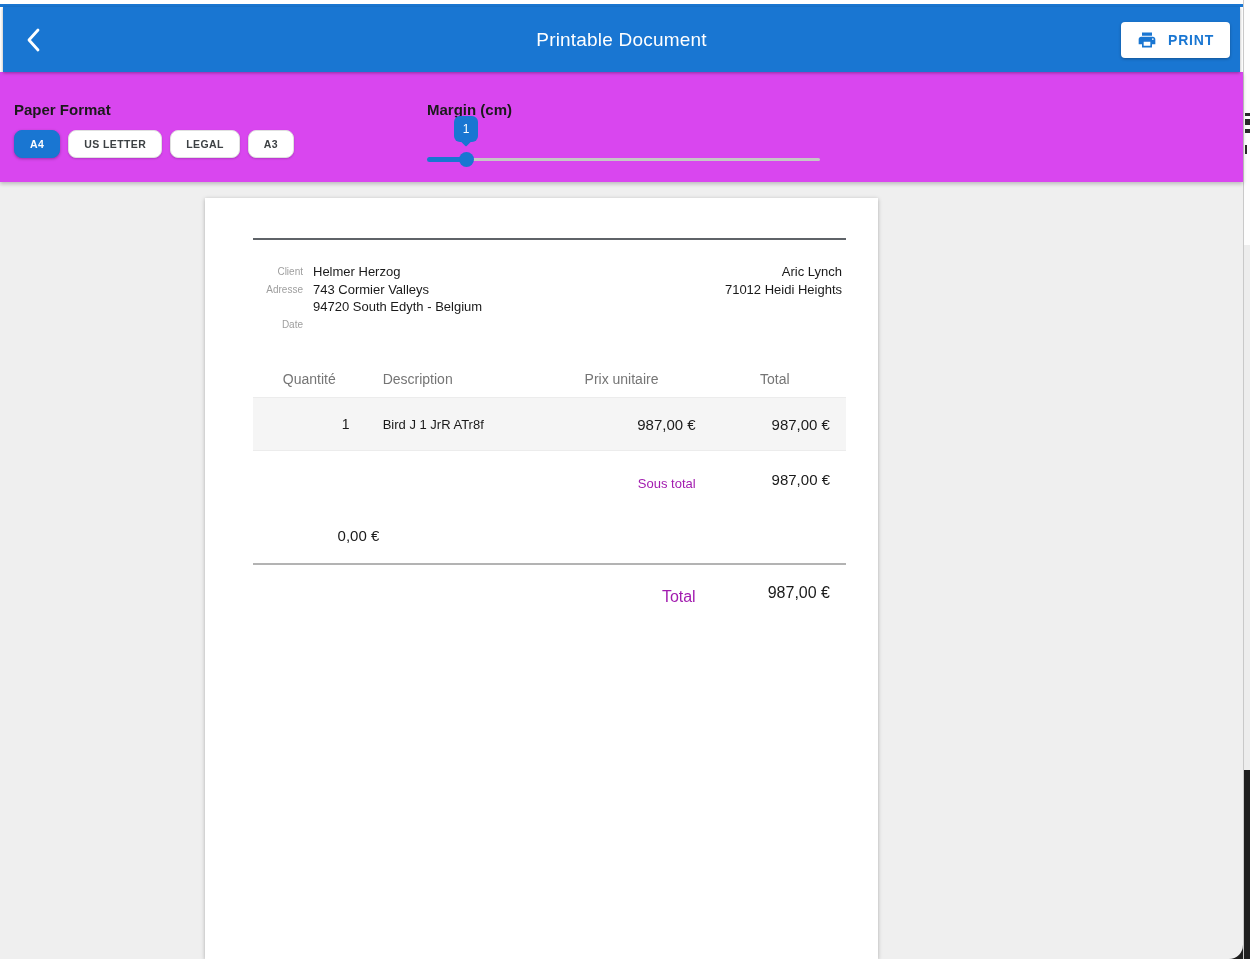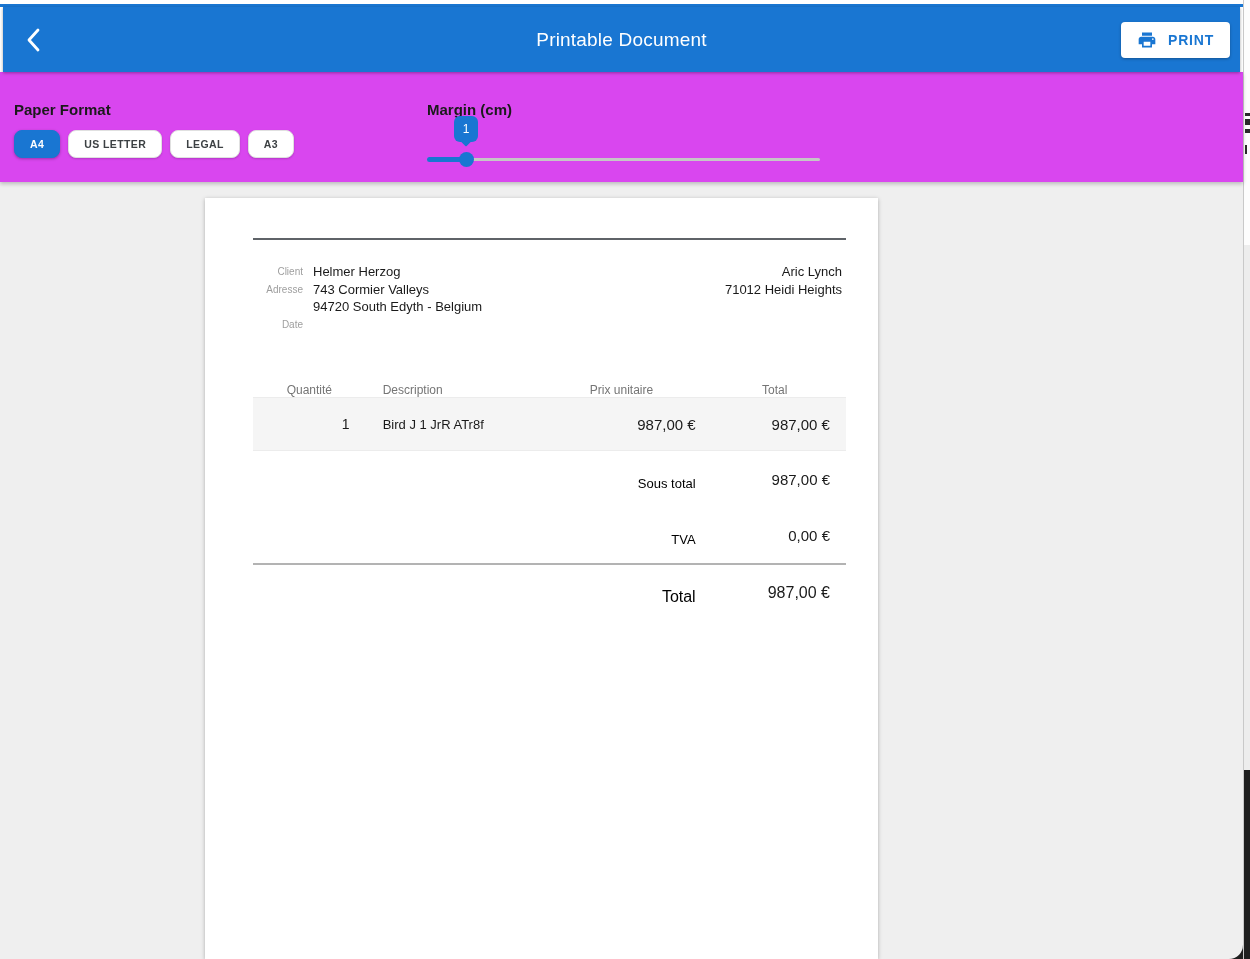--- a/index.html
+++ b/index.html
@@ -69,33 +69,33 @@
     background:#fff; box-shadow:0 1px 4px rgba(0,0,0,.28); }
   .invoice { padding:40px 32px 0 48px; }
   .rule-top { border-top:2px solid #5f6368; }
   .info { position:relative; margin-top:23px; font-size:13px; color:#1a1a1a; }
   .info-grid { display:grid; grid-template-columns:50px 1fr; column-gap:10px; row-gap:0;
     line-height:17.5px; }
   .info-label { color:#9e9e9e; font-size:10px; text-align:right; line-height:17.5px; }
   .info-right { position:absolute; top:0; right:4px; text-align:right; line-height:17.5px; }
 
   .itable { margin-top:38px; font-size:13px; color:#1a1a1a; }
-  .thead { display:flex; align-items:flex-end; height:26px; color:#757575; font-size:12px; }
+  .thead { display:flex; align-items:flex-start; height:26px; color:#757575; font-size:14px; }
   .c-qty { width:19%; } .c-desc { width:29.3%; } .c-price { width:27.7%; } .c-total { width:24%; }
   .thead .c-qty, .thead .c-price, .thead .c-total { text-align:center; }
   .thead .c-desc { padding-left:17px; }
   .trow { display:flex; align-items:center; height:54px; background:#f5f5f5;
     border-top:1px solid #ececec; border-bottom:1px solid #ececec; }
   .trow .c-qty { text-align:right; padding-right:16px; font-size:14px; }
   .trow .c-desc { padding-left:17px; font-size:13px; }
   .trow .c-price { text-align:right; padding-right:8px; font-size:15px; }
   .trow .c-total { text-align:right; padding-right:16px; font-size:15px; }
 
   .total-row { display:flex; align-items:center; height:56px; }
-  .t-label { width:76%; text-align:right; padding-right:8px; font-size:13px; color:#000000;margin-top:8px; }
+  .t-label { width:76%; text-align:right; padding-right:8px; font-size:13px; color:#a21caf;margin-top:8px; }
   .t-value { width:24%; text-align:right; padding-right:16px; font-size:15px; }
   .totals-divider { border-top:2px solid #b3b3b3; }
   .grand .t-label { font-size:16px; }
   .grand .t-value { font-size:16px; }
 </style>
 </head>
 <body>
 
 <div class="stage">
 
@@ -179,21 +179,20 @@
             <div class="c-desc">Bird J 1 JrR ATr8f</div>
             <div class="c-price">987,00 €</div>
             <div class="c-total">987,00 €</div>
           </div>
 
           <div class="total-row">
             <div class="t-label">Sous total</div>
             <div class="t-value">987,00 €</div>
           </div>
           <div class="total-row">
-            <div class="t-label">TVA</div>
             <div class="t-value">0,00 €</div>
           </div>
           <div class="totals-divider"></div>
           <div class="total-row grand">
             <div class="t-label">Total</div>
             <div class="t-value">987,00 €</div>
           </div>
         </div>
       </div>
     </div>

